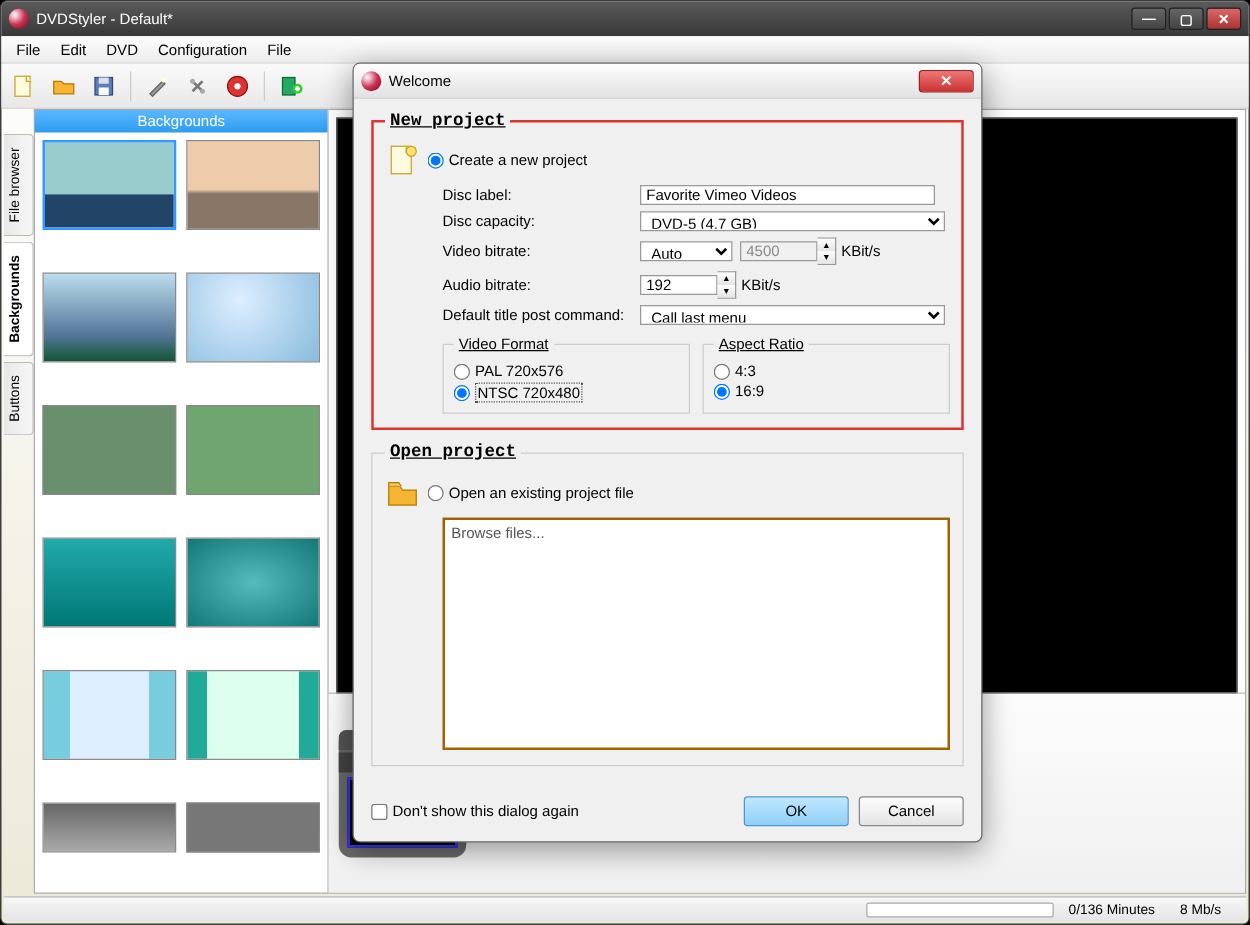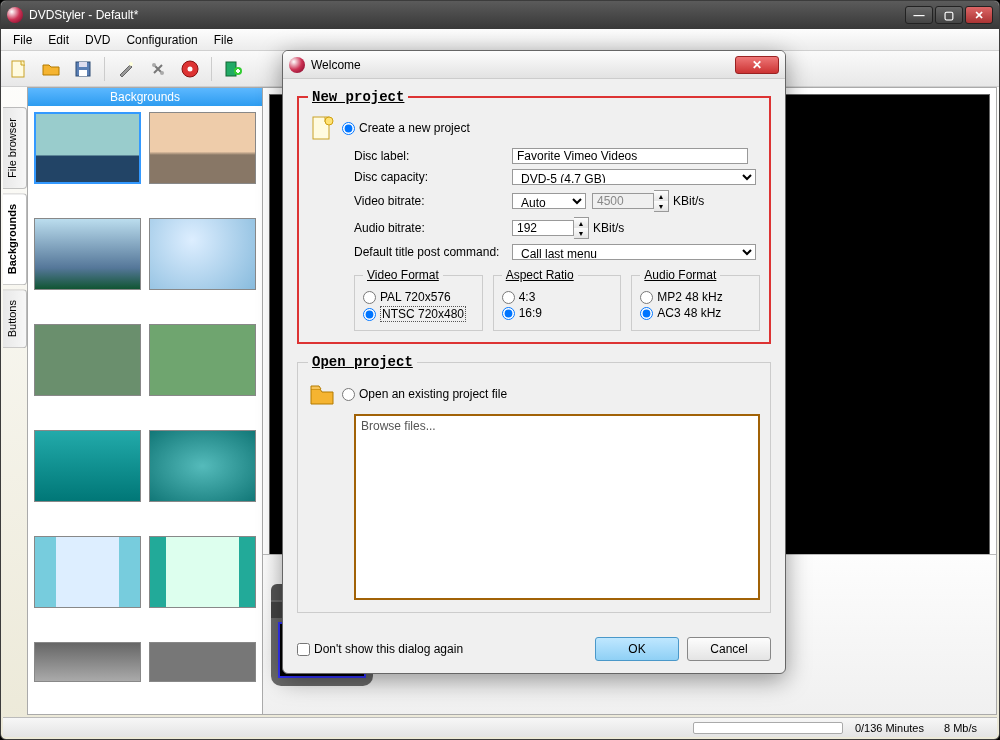--- a/index.html
+++ b/index.html
@@ -296,31 +296,20 @@
           <legend>Aspect Ratio</legend>
           <div class="radio-row">
               <input type="radio" name="ar" style="">
               <span>4:3</span>
             </div>
           <div class="radio-row">
               <input type="radio" name="ar" checked="" style="">
               <span>16:9</span>
             </div>
         </fieldset>
-        <fieldset>
-          <legend>Audio Format</legend>
-          <div class="radio-row">
-              <input type="radio" name="af" style="">
-              <span>MP2 48 kHz</span>
-            </div>
-          <div class="radio-row">
-              <input type="radio" name="af" checked="" style="">
-              <span>AC3 48 kHz</span>
-            </div>
-        </fieldset>
       </div>
     </fieldset>
 
     <fieldset class="section">
       <legend>Open project</legend>
       <div class="row">
         <svg class="proj-icon" viewBox="0 0 28 28">
             <path d="M3 9h9l2 3h11v12H3z" class="folder-icon-svg"></path>
             <path d="M3 9V6h8l2 3" fill="#f7c45a" stroke="#b37a00"></path>
           </svg>

